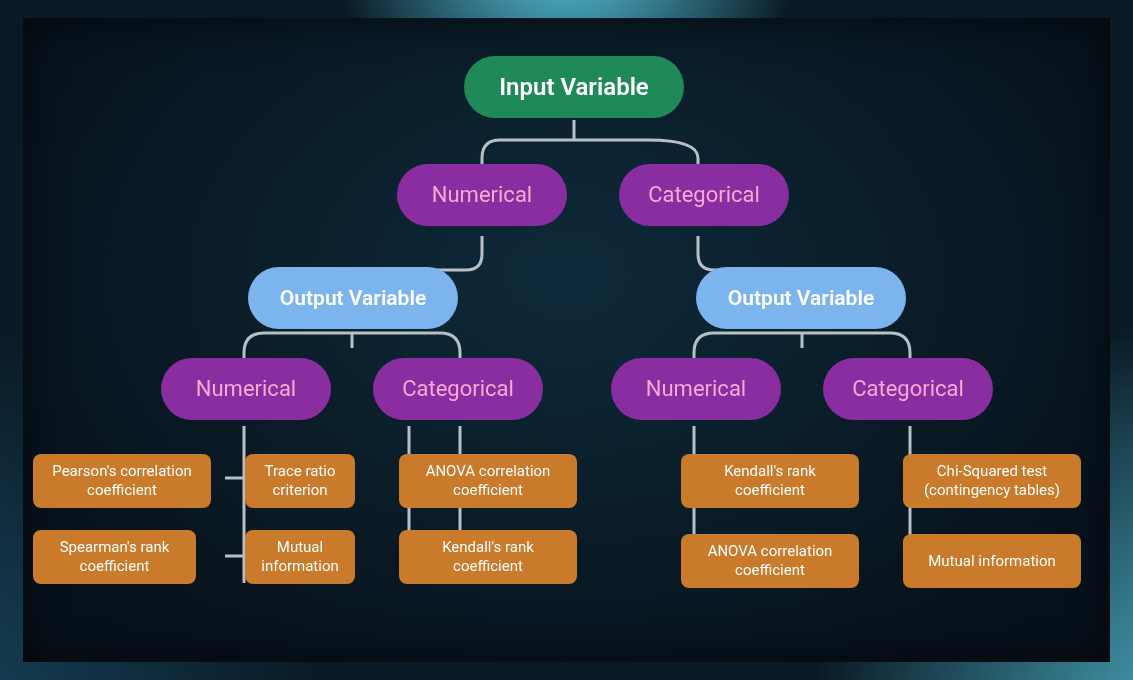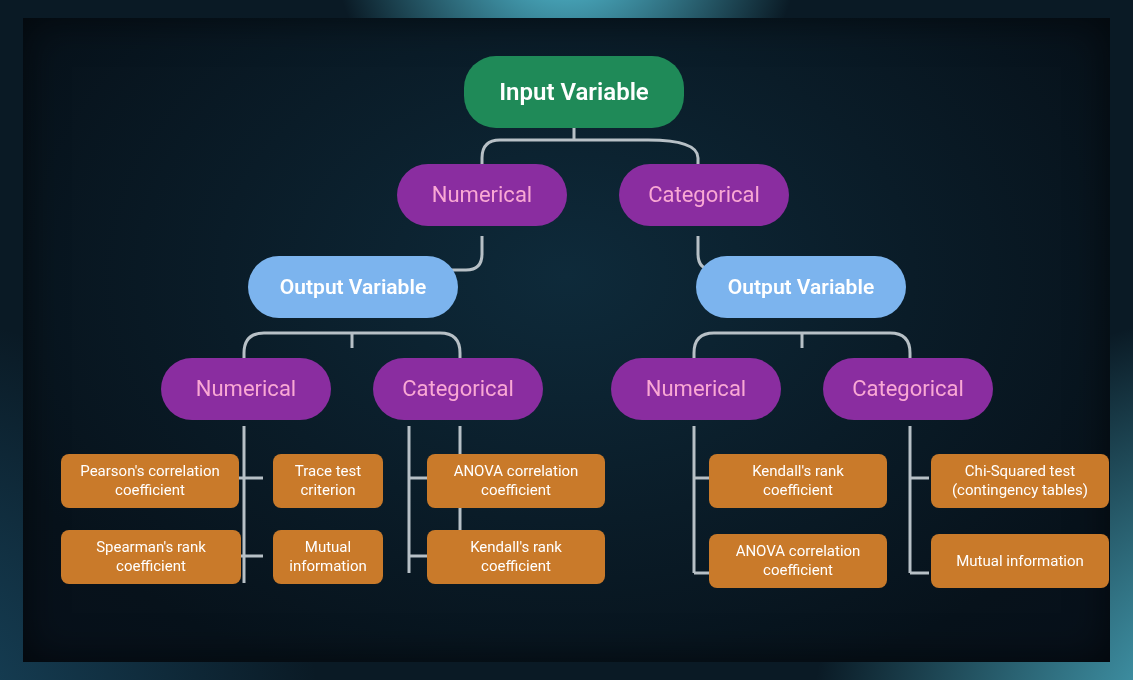--- a/index.html
+++ b/index.html
@@ -52,28 +52,28 @@
     font-weight: 400;
     font-size: 22px;
     color: #f9a8d4;
   }
   .outv {
     background: #7cb4ee;
     border-radius: 32px;
     font-weight: 600;
     font-size: 21px;
     color: #fff;
+    margin-top: 11px;
   }
   .leaf {
     background: #c97a2a;
     border-radius: 8px;
     font-weight: 400;
     font-size: 15px;
     color: #fff;
-    margin-left: 28px;
   }
 </style>
 </head>
 <body>
 
 <div class="frame">
   <div class="panel">
 
     <svg class="svglayer" viewBox="0 0 1087 644">
       <g fill="none" stroke="#b7c0c6" stroke-width="3">
@@ -125,36 +125,36 @@
         <path d="M 386 460 H 405"></path>
         <path d="M 386 538 H 405"></path>
 
       </g>
     </svg>
 
     <svg class="svglayer" viewBox="0 0 1087 644" style="z-index:0;">
       
     </svg>
 
-    <div class="node root" style="left:441px; top:38px; width:220px; height:72px;">Input Variable</div>
+    <div class="node root" style="left:441px; top:38px; width:220px; height:62px;">Input Variable</div>
 
     <div class="node cat" style="left:374px; top:146px; width:170px; height:62px;">Numerical</div>
     <div class="node cat" style="left:596px; top:146px; width:170px; height:62px;">Categorical</div>
 
     <div class="node outv" style="left:225px; top:238px; width:210px; height:62px;">Output Variable</div>
     <div class="node outv" style="left:673px; top:238px; width:210px; height:62px;">Output Variable</div>
 
     <div class="node cat" style="left:138px; top:340px; width:170px; height:62px;">Numerical</div>
     <div class="node cat" style="left:350px; top:340px; width:170px; height:62px;">Categorical</div>
     <div class="node cat" style="left:588px; top:340px; width:170px; height:62px;">Numerical</div>
     <div class="node cat" style="left:800px; top:340px; width:170px; height:62px;">Categorical</div>
 
     <div class="node leaf" style="left:10px; top:436px; width:178px; height:54px;">Pearson's correlation coefficient</div>
-    <div class="node leaf" style="left:10px; top:512px; width:180px; height:54px;">Spearman's rank coefficient</div>
-    <div class="node leaf" style="left:222px; top:436px; width:110px; height:54px;">Trace test criterion</div>
+    <div class="node leaf" style="left:10px; top:512px; width:163px; height:54px;">Spearman's rank coefficient</div>
+    <div class="node leaf" style="left:222px; top:436px; width:110px; height:54px;">Trace ratio criterion</div>
     <div class="node leaf" style="left:222px; top:512px; width:110px; height:54px;">Mutual information</div>
 
     <div class="node leaf" style="left:376px; top:436px; width:178px; height:54px;">ANOVA correlation coefficient</div>
     <div class="node leaf" style="left:376px; top:512px; width:178px; height:54px;">Kendall's rank coefficient</div>
 
     <div class="node leaf" style="left:658px; top:436px; width:178px; height:54px;">Kendall's rank coefficient</div>
     <div class="node leaf" style="left:658px; top:516px; width:178px; height:54px;">ANOVA correlation coefficient</div>
 
     <div class="node leaf" style="left:880px; top:436px; width:178px; height:54px;text-align:center;">Chi-Squared test (contingency tables)</div>
     <div class="node leaf" style="left:880px; top:516px; width:178px; height:54px;">Mutual information</div>

